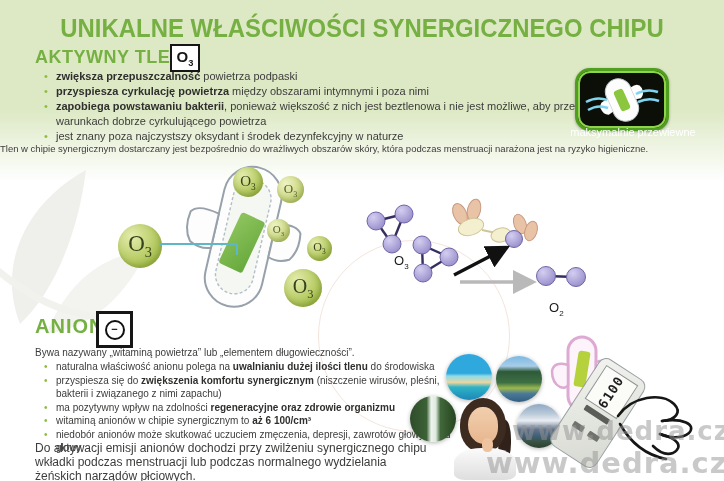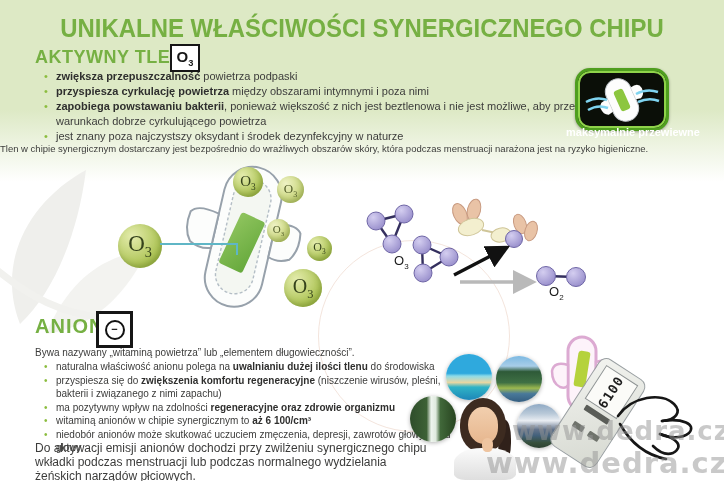--- a/index.html
+++ b/index.html
@@ -37,41 +37,41 @@
   .note-line{position:absolute;left:0;top:143px;width:584px;text-align:center;
     font-size:9.5px;color:#3c3c3b;white-space:nowrap;z-index:5;}
   .anion-intro{position:absolute;left:35px;top:347px;font-size:10px;z-index:5;}
   .anion-footer{position:absolute;left:35px;top:441px;width:400px;font-size:12px;line-height:14px;z-index:5;}
   
   .badge{position:absolute;left:575px;top:68px;width:88px;height:57px;border-radius:15px;
     background:#0b0f08;border:3px solid #4f9e1f;
     box-shadow:inset 0 0 0 2px #8fd34a,0 1px 3px rgba(0,0,0,.35);z-index:6;
     display:flex;align-items:center;justify-content:center;}
   .badge-label{position:absolute;left:548px;top:126px;width:170px;text-align:center;
-    color:#ffffff;font-weight:bold;font-size:11px;z-index:6;}
+    color:#ffffff;font-weight:normal;font-size:11px;z-index:6;}
   
   .o3b{position:absolute;border-radius:50%;display:flex;align-items:center;justify-content:center;
     background:radial-gradient(circle at 32% 28%,#e4ecad,#a6bf4a 75%);
     color:#35431c;font-family:"Liberation Serif","DejaVu Serif",serif;z-index:6;
     box-shadow:inset -2px -3px 5px rgba(90,110,40,.35);}
   .o3b.lite{background:radial-gradient(circle at 32% 28%,#eef2c4,#c2d06e 78%);color:#55602c;}
   .bubble-xl{left:118px;top:224px;width:44px;height:44px;font-size:23px;}
   .bubble-a {left:233px;top:167px;width:30px;height:30px;font-size:15px;}
   .bubble-b {left:277px;top:176px;width:27px;height:27px;font-size:13px;}
   .bubble-c {left:267px;top:219px;width:23px;height:23px;font-size:11px;}
   .bubble-d {left:307px;top:236px;width:25px;height:25px;font-size:12px;}
   .bubble-e {left:284px;top:269px;width:38px;height:38px;font-size:20px;}
   .conn-h{position:absolute;left:160px;top:243px;width:78px;height:2px;background:#5fb6c6;z-index:7;}
   .conn-v{position:absolute;left:236px;top:243px;width:2px;height:12px;background:#5fb6c6;z-index:7;}
   .pad-svg{position:absolute;left:178px;top:160px;z-index:4;}
   
   .mol-svg{position:absolute;left:358px;top:183px;z-index:4;}
   .mol-label{position:absolute;color:#1c1c1c;font-size:13px;z-index:6;}
   .lbl-o3{left:394px;top:253px;}
-  .lbl-o2{left:549px;top:284px;}
+  .lbl-o2{left:549px;top:300px;}
   
   .photo{position:absolute;border-radius:50%;z-index:10;box-shadow:0 1px 4px rgba(0,0,0,.3);}
   .ph-beach{left:446px;top:354px;width:46px;height:46px;
     background:linear-gradient(180deg,#2fa9dd 0%,#2fa9dd 42%,#8edbe8 48%,#e7d6a2 62%,#2fb3c6 72%,#1d86b8 100%);}
   .ph-lake{left:496px;top:356px;width:46px;height:46px;
     background:linear-gradient(180deg,#7cb9e2 0%,#a8cde8 22%,#2e5a38 34%,#3f7044 58%,#9cb84e 70%,#49799a 82%,#355e80 100%);}
   .ph-falls{left:410px;top:396px;width:46px;height:46px;
     background:linear-gradient(90deg,#2e4d2b 0%,#3c6135 36%,#eef4ee 46%,#dfeade 56%,#41683a 66%,#27441f 100%);}
   .ph-mount{left:517px;top:404px;width:44px;height:44px;
     background:linear-gradient(180deg,#8fa9c4 0%,#b9c9d8 22%,#e9edf2 38%,#64748c 58%,#42607a 72%,#37503c 88%,#2c4030 100%);}
@@ -236,21 +236,21 @@
 
 <div class="sec-head anion-head">ANION</div>
 <div class="sym-box anion-box">
   <span class="circ-minus">
       <span>−</span>
     </span>
 </div>
 <div class="anion-intro">Bywa nazywany „witaminą powietrza” lub „elementem długowieczności”.</div>
 <ul class="blist anion-list">
     <li><span>naturalna właściwość anionu polega na </span><span class="b">uwalnianiu dużej ilości tlenu</span><span> do środowiska</span></li>
-    <li><span>przyspiesza się do </span><span class="b">zwiększenia komfortu regeneracyjne</span><span> (niszczenie wirusów, pleśni, bakterii i związanego z nimi zapachu)</span></li>
+    <li><span>przyspiesza się do </span><span class="b">zwiększenia komfortu synergicznym</span><span> (niszczenie wirusów, pleśni, bakterii i związanego z nimi zapachu)</span></li>
     <li><span>ma pozytywny wpływ na zdolności </span><span class="b">regeneracyjne oraz zdrowie organizmu</span></li>
     <li><span>witaminą anionów w chipie synergicznym to </span><span class="b">aż 6 100/cm³</span></li>
     <li><span>niedobór anionów może skutkować uczuciem zmęczenia, depresji, zawrotów głowy i bólu głowy</span></li>
   </ul>
 <div class="anion-footer">Do aktywacji emisji anionów dochodzi przy zwilżeniu synergicznego chipu wkładki podczas menstruacji lub podczas normalnego wydzielania żeńskich narządów płciowych.</div>
 
 <div class="photo ph-beach"></div>
 <div class="photo ph-lake"></div>
 <div class="photo ph-falls"></div>
 <div class="photo ph-mount"></div>

